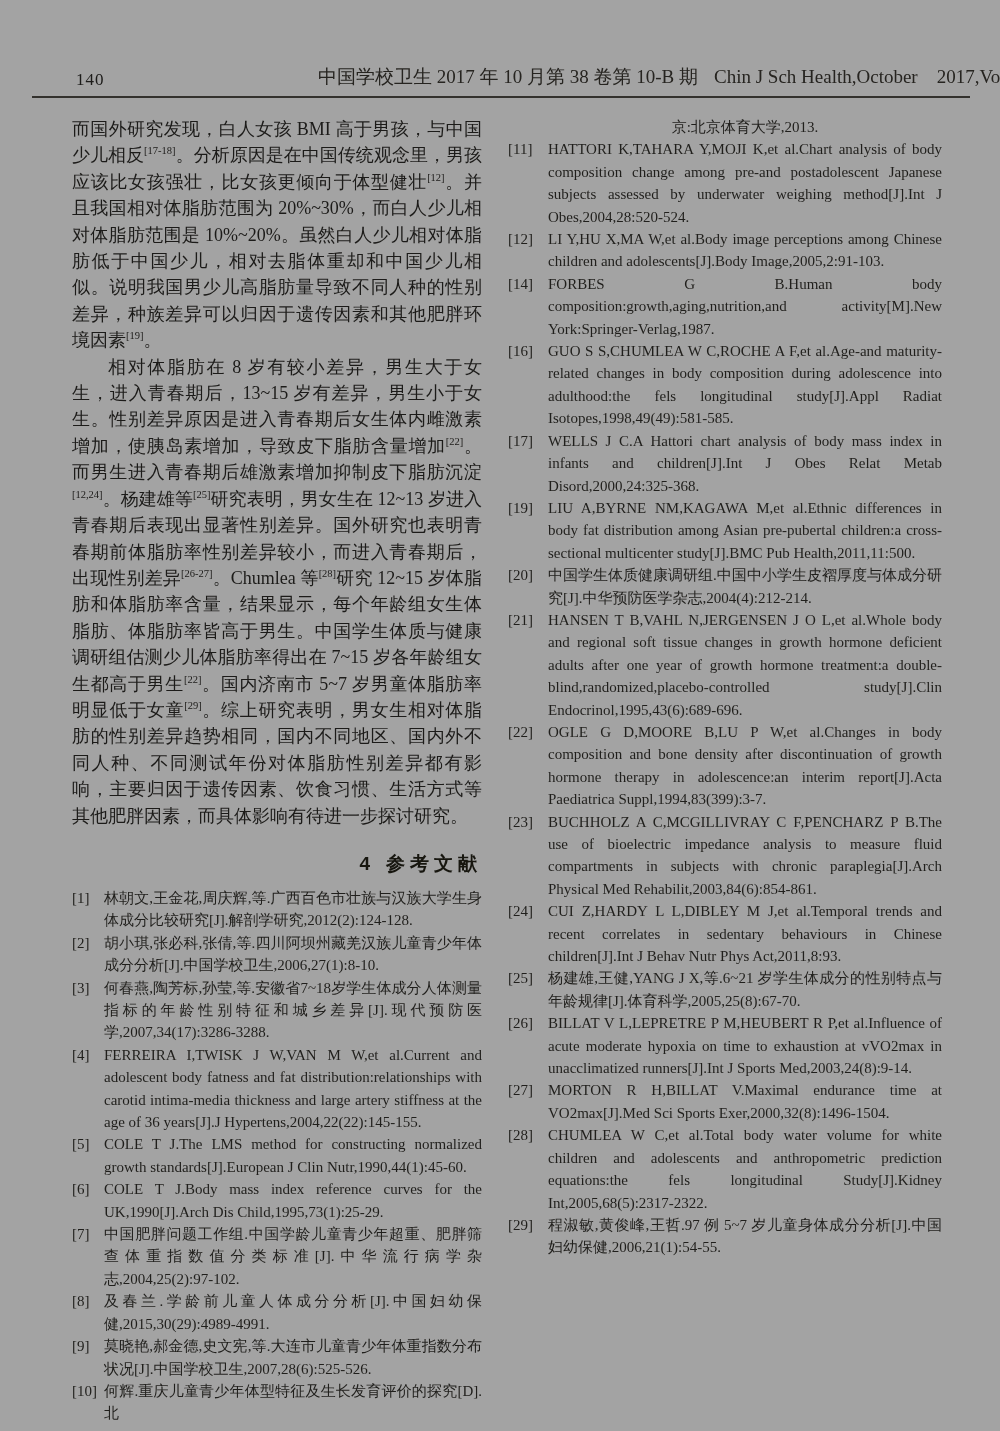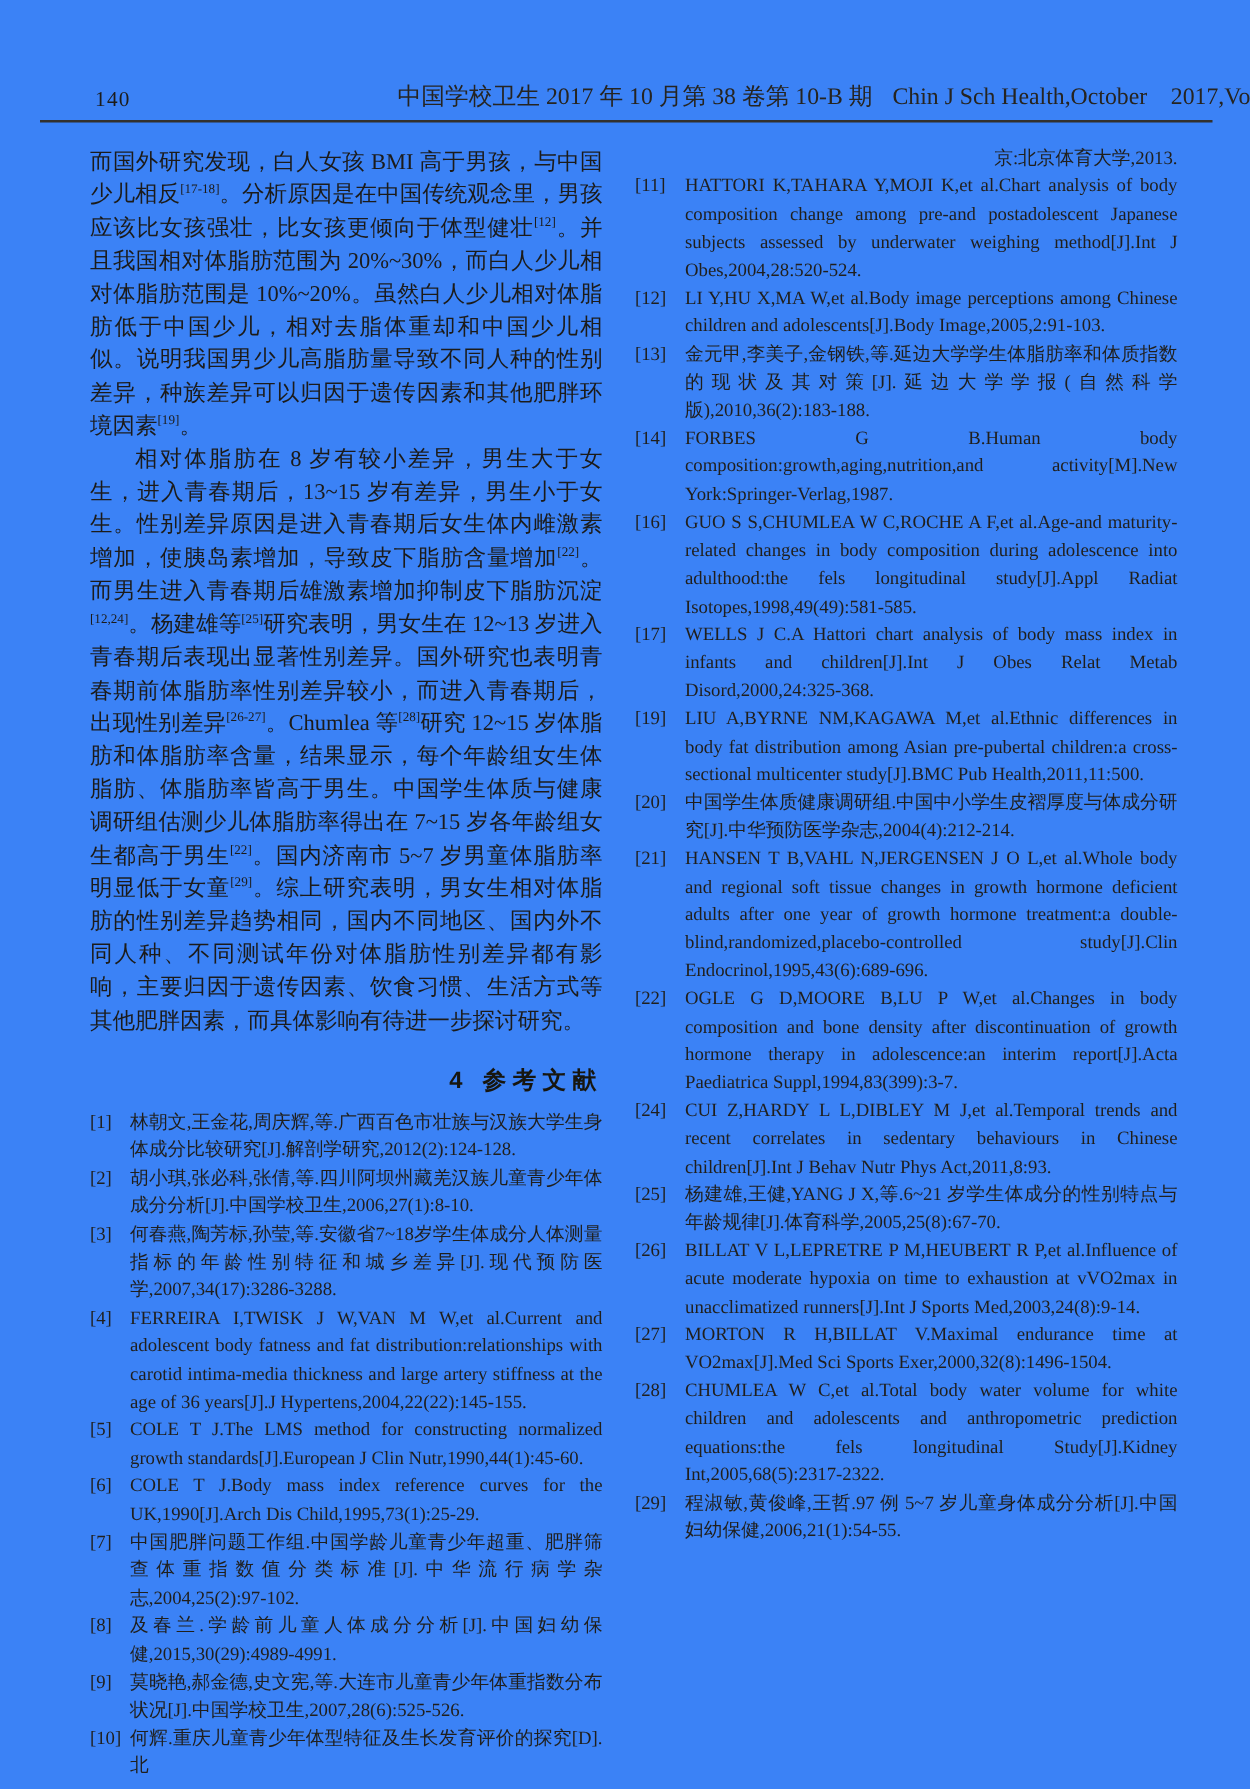--- a/index.html
+++ b/index.html
@@ -3,21 +3,21 @@
 <meta charset="utf-8">
 <style>
   html,body{margin:0;padding:0;}
   body{
     width:1000px;height:1431px;
     background:#e9e7e3;
     font-family:"Liberation Serif","DejaVu Serif",serif;
   }
   .page{
     position:relative;width:1000px;height:1431px;
-    background:#3b82f6;color:#1c1b19;overflow:hidden;
+    background:#a3a3a3;color:#1c1b19;overflow:hidden;
   }
   
   .page-header{
     position:absolute;top:58px;left:32px;width:938px;height:38px;
     border-bottom:2.5px solid #33312d;
   }
   .pageno{
     position:absolute;left:44px;bottom:6px;
     font-size:17px;letter-spacing:1px;
   }
@@ -48,21 +48,21 @@
   }
   .refs-heading .h-num{margin-right:16px;}
   .refs-heading .h-title{letter-spacing:5px;}
   
   .ref{
     display:flex;font-size:15px;line-height:22.4px;color:#201f1c;
   }
   .ref .ref-num{flex:0 0 32px;}
   .col-right .ref .ref-num{flex:0 0 40px;}
   .ref .ref-text{flex:1;text-align:justify;text-justify:inter-ideograph;}
-  .ref.cont .ref-text{text-align:right;}
+  .ref.cont .ref-text{text-align:center;}
 </style>
 </head>
 <body>
 
 <div class="page">
 
   <header class="page-header">
     <span class="pageno">140</span>
     <span class="jline">
       <span>中国学校卫生 2017 年 10 月第 38 卷第 10-B 期</span><span class="jen">Chin J Sch Health,October　2017,Vol.38,No.10-B</span>
@@ -129,24 +129,20 @@
     <div id="refs-right">
         <div class="ref">
           <span class="ref-num">[11]</span>
           <span class="ref-text">HATTORI K,TAHARA Y,MOJI K,et al.Chart analysis of body composition change among pre-and postadolescent Japanese subjects assessed by underwater weighing method[J].Int J Obes,2004,28:520-524.</span>
         </div>
         <div class="ref">
           <span class="ref-num">[12]</span>
           <span class="ref-text">LI Y,HU X,MA W,et al.Body image perceptions among Chinese children and adolescents[J].Body Image,2005,2:91-103.</span>
         </div>
         <div class="ref">
-          <span class="ref-num">[13]</span>
-          <span class="ref-text">金元甲,李美子,金钢铁,等.延边大学学生体脂肪率和体质指数的现状及其对策[J].延边大学学报(自然科学版),2010,36(2):183-188.</span>
-        </div>
-        <div class="ref">
           <span class="ref-num">[14]</span>
           <span class="ref-text">FORBES G B.Human body composition:growth,aging,nutrition,and activity[M].New York:Springer-Verlag,1987.</span>
         </div>
         <div class="ref">
           <span class="ref-num">[16]</span>
           <span class="ref-text">GUO S S,CHUMLEA W C,ROCHE A F,et al.Age-and maturity-related changes in body composition during adolescence into adulthood:the fels longitudinal study[J].Appl Radiat Isotopes,1998,49(49):581-585.</span>
         </div>
         <div class="ref">
           <span class="ref-num">[17]</span>
           <span class="ref-text">WELLS J C.A Hattori chart analysis of body mass index in infants and children[J].Int J Obes Relat Metab Disord,2000,24:325-368.</span>
@@ -161,20 +157,24 @@
         </div>
         <div class="ref">
           <span class="ref-num">[21]</span>
           <span class="ref-text">HANSEN T B,VAHL N,JERGENSEN J O L,et al.Whole body and regional soft tissue changes in growth hormone deficient adults after one year of growth hormone treatment:a double-blind,randomized,placebo-controlled study[J].Clin Endocrinol,1995,43(6):689-696.</span>
         </div>
         <div class="ref">
           <span class="ref-num">[22]</span>
           <span class="ref-text">OGLE G D,MOORE B,LU P W,et al.Changes in body composition and bone density after discontinuation of growth hormone therapy in adolescence:an interim report[J].Acta Paediatrica Suppl,1994,83(399):3-7.</span>
         </div>
         <div class="ref">
+          <span class="ref-num">[23]</span>
+          <span class="ref-text">BUCHHOLZ A C,MCGILLIVRAY C F,PENCHARZ P B.The use of bioelectric impedance analysis to measure fluid compartments in subjects with chronic paraplegia[J].Arch Physical Med Rehabilit,2003,84(6):854-861.</span>
+        </div>
+        <div class="ref">
           <span class="ref-num">[24]</span>
           <span class="ref-text">CUI Z,HARDY L L,DIBLEY M J,et al.Temporal trends and recent correlates in sedentary behaviours in Chinese children[J].Int J Behav Nutr Phys Act,2011,8:93.</span>
         </div>
         <div class="ref">
           <span class="ref-num">[25]</span>
           <span class="ref-text">杨建雄,王健,YANG J X,等.6~21 岁学生体成分的性别特点与年龄规律[J].体育科学,2005,25(8):67-70.</span>
         </div>
         <div class="ref">
           <span class="ref-num">[26]</span>
           <span class="ref-text">BILLAT V L,LEPRETRE P M,HEUBERT R P,et al.Influence of acute moderate hypoxia on time to exhaustion at vVO2max in unacclimatized runners[J].Int J Sports Med,2003,24(8):9-14.</span>

